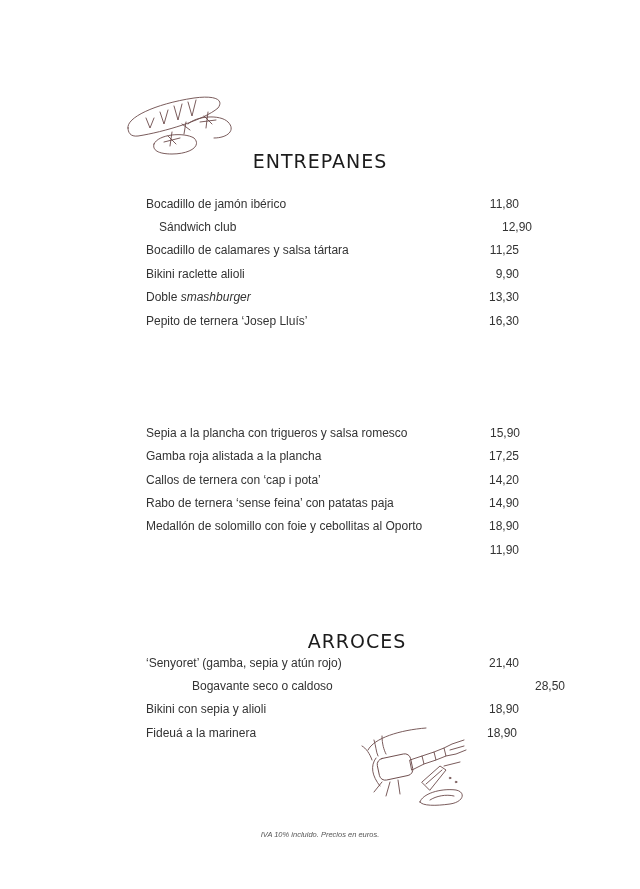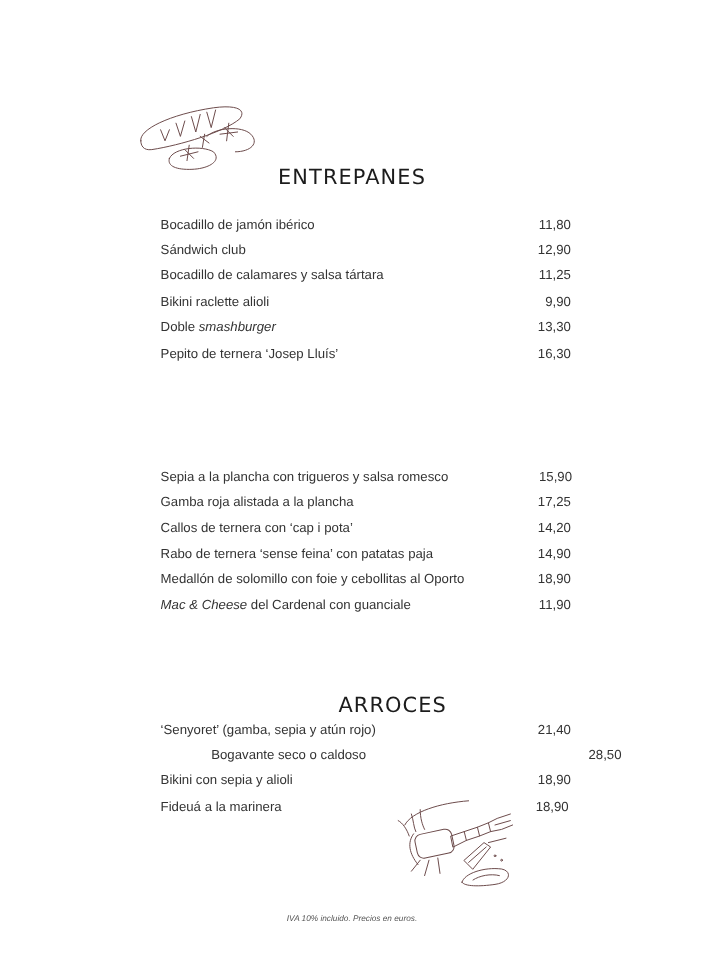--- a/index.html
+++ b/index.html
@@ -32,21 +32,21 @@
       <path d="M58,30 L66,36 M62,28 L60,40"></path>
     </g>
   </svg>
 
   <div class="section-title" style="top:150px;">ENTREPANES</div>
 
   <div class="item" style="top:197px;">
     <span class="name">Bocadillo de jamón ibérico</span>
     <span class="price">11,80</span>
   </div>
-  <div class="item" style="top:220px;">
+  <div class="item" style="top:220px;margin-left:13px;">
     <span class="name">Sándwich club</span>
     <span class="price">12,90</span>
   </div>
   <div class="item" style="top:243px;">
     <span class="name">Bocadillo de calamares y salsa tártara</span>
     <span class="price">11,25</span>
   </div>
   <div class="item" style="top:267px;">
     <span class="name">Bikini raclette alioli</span>
     <span class="price">9,90</span>
@@ -75,21 +75,20 @@
   </div>
   <div class="item" style="top:496px;">
     <span class="name">Rabo de ternera ‘sense feina’ con patatas paja</span>
     <span class="price">14,90</span>
   </div>
   <div class="item" style="top:519px;">
     <span class="name">Medallón de solomillo con foie y cebollitas al Oporto</span>
     <span class="price">18,90</span>
   </div>
   <div class="item" style="top:543px;">
-    <span class="name"><i>Mac &amp; Cheese</i><span style="white-space:pre;"> del Cardenal con guanciale</span></span>
     <span class="price">11,90</span>
   </div>
 
   <div class="section-title" style="top:630px;margin-left:37px;">ARROCES</div>
 
   <div class="item" style="top:656px;">
     <span class="name">‘Senyoret’ (gamba, sepia y atún rojo)</span>
     <span class="price">21,40</span>
   </div>
   <div class="item" style="top:679px;margin-left:46px;">

